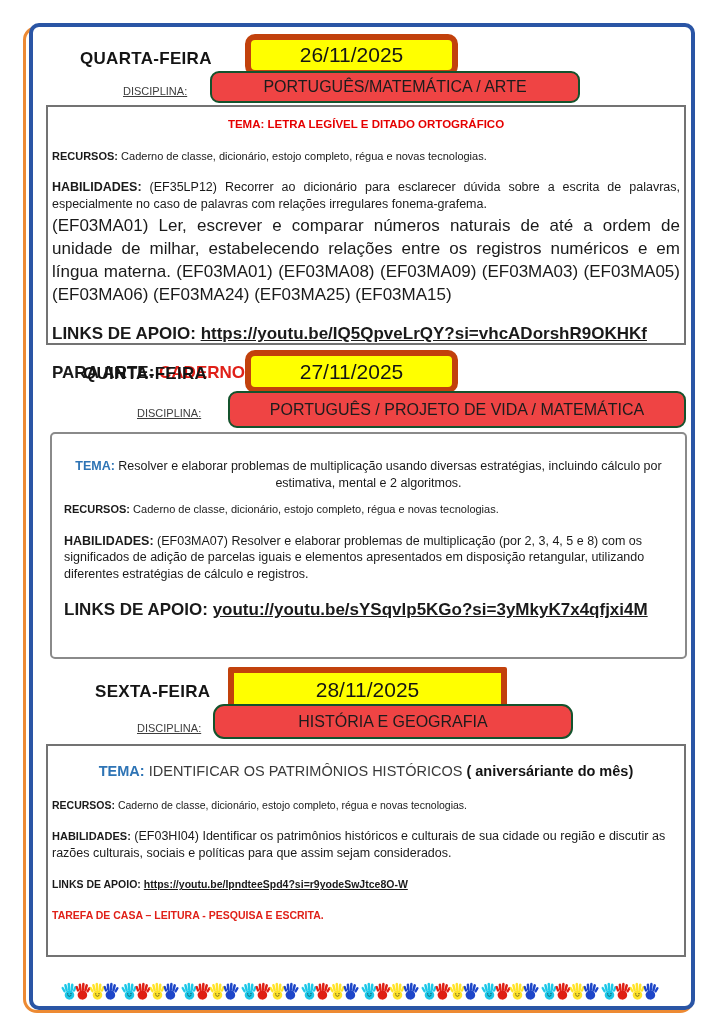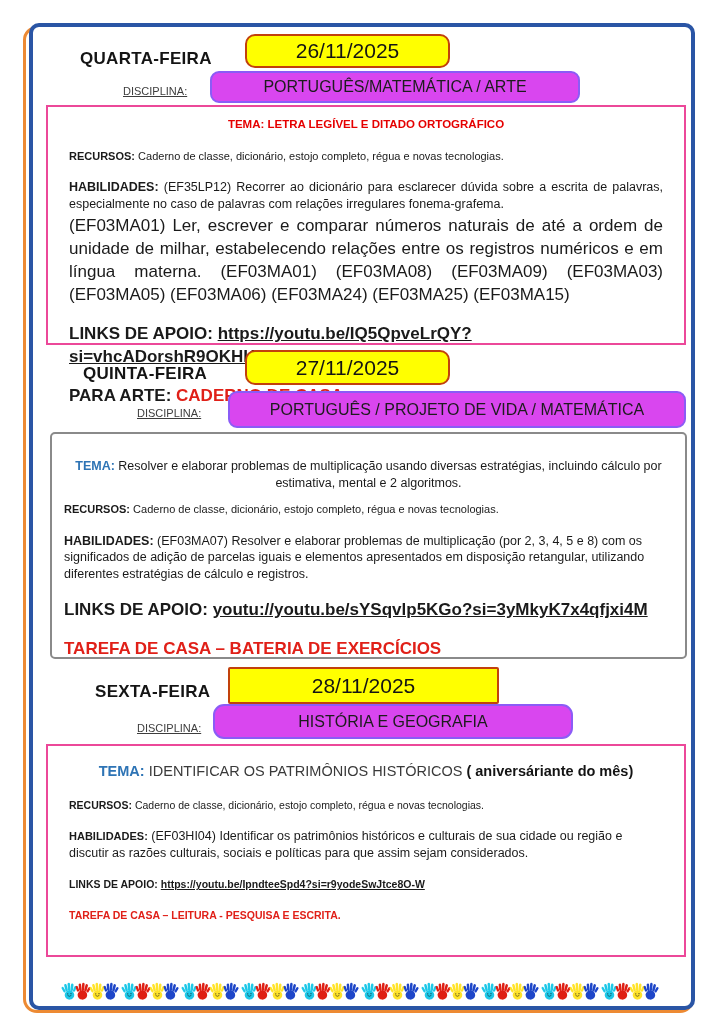--- a/index.html
+++ b/index.html
@@ -10,38 +10,38 @@
   .frame-orange {
     position:absolute; left:23px; top:26px; width:665px; height:981px;
     border:3px solid #ED8A33; border-radius:14px; background:transparent;
   }
   .frame-blue {
     position:absolute; left:29px; top:23px; width:658px; height:979px;
     border:4px solid #2A55A5; border-radius:10px; background:#ffffff;
   }
   .day-title { position:absolute; font-weight:bold; font-size:17px; color:#141414; letter-spacing:0.3px; }
   .date-box {
-    position:absolute; background:#FFFF00; border:2px solid #c2410c;
+    position:absolute; background:#FFFF00; border:6px solid #c2410c;
     display:flex; align-items:center; justify-content:center;
     font-size:21px; color:#141414;
   }
   .date-rounded { border-radius:10px; }
   .date-square { border-radius:2px; }
   .date-shadow::before {
     content:""; position:absolute; left:8px; right:8px; top:-7px; height:7px;
     background:#1b1b1b; z-index:-1; border-radius:2px;
   }
   .disc-label { position:absolute; font-size:11px; color:#3d3d3d;text-decoration:underline; }
   .disc-box {
-    position:absolute; border:2px solid #8b5cf6; border-radius:9px; background:#d946ef;
+    position:absolute; border:2px solid #14532d; border-radius:9px; background:#ef4444;
     display:flex; align-items:center; justify-content:center;
     font-size:16px; color:#1c1c1c; white-space:nowrap;
   }
   .content-box { position:absolute; background:#fff; box-sizing:border-box; }
-  .cb-dark { border:2px solid #ec4899; padding:10px 21px; }
+  .cb-dark { border:2px solid #737373; padding:10px 4px; }
   .cb-gray { border:2px solid #8a8a8a; border-radius:5px; padding:24px 12px; }
   .row { margin:0 0 14px 0; font-size:12px; line-height:1.35; color:#1a1a1a; }
   .lbl { font-weight:bold; }
   .center { text-align:center; }
   .just { text-align:justify; }
   .tema-red { color:#E50000; font-weight:bold; font-size:11.5px; }
   .tema-blue { color:#2E74B5; font-weight:bold; }
   .link-text { font-weight:bold; text-decoration:underline; color:#1a1a1a; }
   .hw-red { color:#E02018; font-weight:bold; }
   .fs10 { font-size:10.5px; } .fs11 { font-size:11px; } .fs115 { font-size:17px; }
@@ -133,23 +133,20 @@
     <span>Caderno de classe, dicionário, estojo completo, régua e novas tecnologias.</span>
   </p>
   <p class="row fs125 mb16">
     <span class="lbl">HABILIDADES:</span>
     <span>(EF03MA07)  Resolver e elaborar problemas de multiplicação (por 2, 3, 4, 5 e 8) com os significados de adição de parcelas iguais e elementos apresentados em disposição retangular, utilizando diferentes estratégias de cálculo e registros.</span>
   </p>
   <p class="row fs115 mb16">
     <span class="lbl">LINKS DE APOIO:</span>
     <span class="link-text">youtu://youtu.be/sYSqvlp5KGo?si=3yMkyK7x4qfjxi4M</span>
   </p>
-  <p class="row fs115">
-    <span class="hw-red">TAREFA DE CASA – BATERIA DE EXERCÍCIOS</span>
-  </p>
 </div>
 
 <div class="day-title d3-title">SEXTA-FEIRA</div>
 <div class="date-box date-square date-shadow d3-date">
   <span>28/11/2025</span>
 </div>
 <div class="disc-label d3-disc-label">DISCIPLINA:</div>
 <div class="disc-box d3-disc">
   <span>HISTÓRIA E GEOGRAFIA</span>
 </div>

